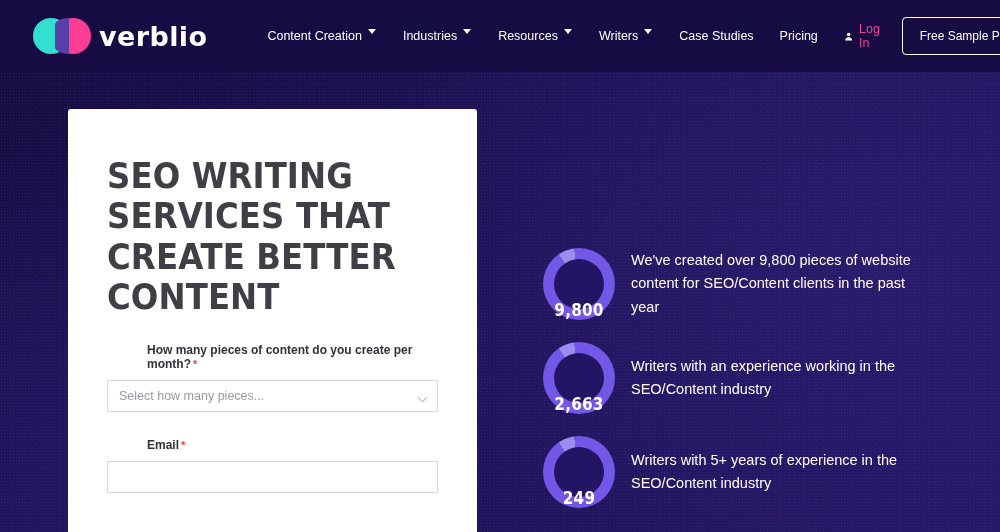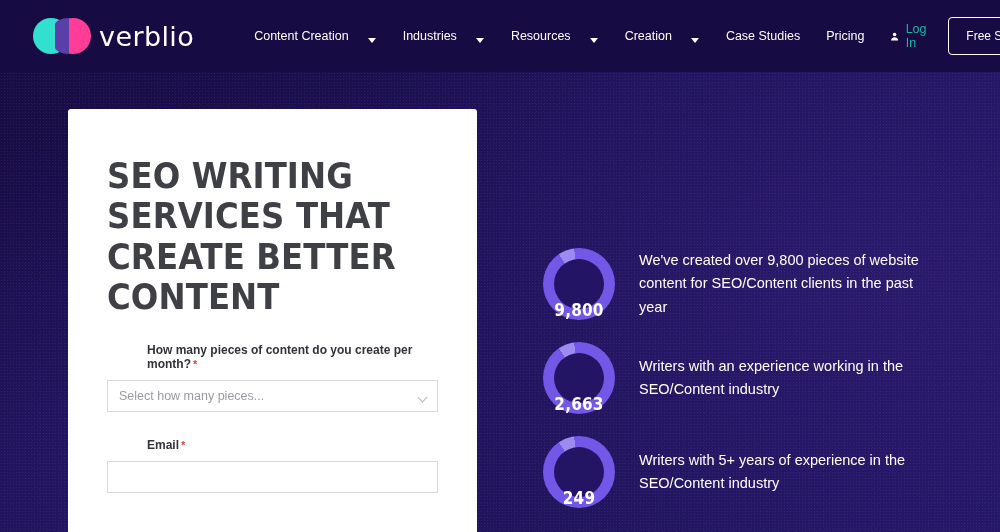--- a/index.html
+++ b/index.html
@@ -40,36 +40,36 @@
   }
   .brand { display:flex; align-items:center; margin-left:33px; cursor:pointer; }
   .brand-mark { position:relative; width:58px; height:36px; }
   .brand-mark .c { position:absolute; top:0; width:36px; height:36px; border-radius:50%; }
   .brand-mark .c-teal { left:0; background:#33E0D0; }
   .brand-mark .c-pink { left:22px; background:#FF3D96; mix-blend-mode:normal; }
   .brand-mark .c-lap  { left:22px; width:14px; background:#5B3FA8;
                         border-radius:36px 0 0 36px / 18px 0 0 18px; }
   .brand-name {
     margin-left:8px; color:#fff; font-size:27px; letter-spacing:.4px;
-    font-weight:400; font-family:"DejaVu Sans", sans-serif;
+    font-weight:700; font-family:"DejaVu Sans", sans-serif;
   }
 
   .nav-links { display:flex; align-items:center; margin-left:60px; }
   .nav-item {
     color:#fff; font-size:12.5px; margin-right:27px;
-    display:flex; align-items:flex-end; cursor:pointer; white-space:nowrap;gap:13px;
+    display:flex; align-items:flex-start; cursor:pointer; white-space:nowrap;
   }
   .nav-item.plain { margin-right:26px; }
   .caret {
     display:inline-block; width:0; height:0; margin-left:6px;
     border-left:4.5px solid transparent; border-right:4.5px solid transparent;
     border-top:5px solid #fff;
   }
   .nav-right { display:flex; align-items:center; margin-left:auto; margin-right:34px; }
-  .login { display:flex; align-items:center; color:#14b8a6; font-size:12.5px; cursor:pointer; margin-right:18px; }
+  .login { display:flex; align-items:center; color:#ec4899; font-size:12.5px; cursor:pointer; margin-right:18px; }
   .login svg { margin-right:6px; }
 
   .btn-outline {
     border:1.5px solid #fff; color:#fff; background:transparent;
     font-size:12px; border-radius:4px; padding:11px 17px;
     cursor:pointer; white-space:nowrap; font-family:inherit;
   }
 
   
   .card {
@@ -118,21 +118,21 @@
   .ring::after {
     content:""; position:absolute; left:11px; top:11px; width:50px; height:50px;
     border-radius:50%; background:#231563;
   }
   .ring-val {
     position:relative; z-index:2; color:#fff; font-weight:700; font-size:17px;
     letter-spacing:.2px;
     font-family:"DejaVu Sans Condensed","Liberation Sans Narrow","Liberation Sans",sans-serif;
   }
   .stat-text {
-    margin-left:24px; color:#fff; font-size:14.5px; line-height:1.62; max-width:305px;
+    margin-left:16px; color:#fff; font-size:14.5px; line-height:1.62; max-width:305px;
   }
 </style>
 </head>
 <body>
 
 <div id="page">
 
   <div class="hero-bg"></div>
   <div class="hero-noise"></div>
 
@@ -154,21 +154,21 @@
       </div>
       <div class="nav-item">
         <span>Industries</span>
         <span class="caret"></span>
       </div>
       <div class="nav-item">
         <span>Resources</span>
         <span class="caret"></span>
       </div>
       <div class="nav-item">
-        <span>Creation</span>
+        <span>Writers</span>
         <span class="caret"></span>
       </div>
       <div class="nav-item plain">
         <span>Case Studies</span>
       </div>
       <div class="nav-item plain">
         <span>Pricing</span>
       </div>
     </div>
 

